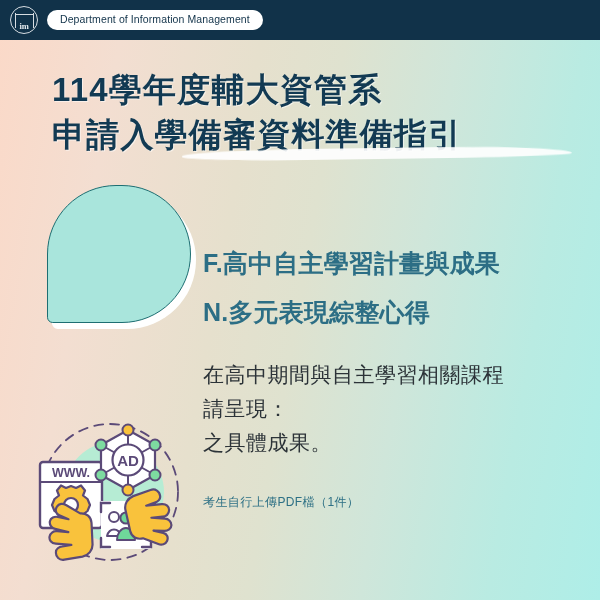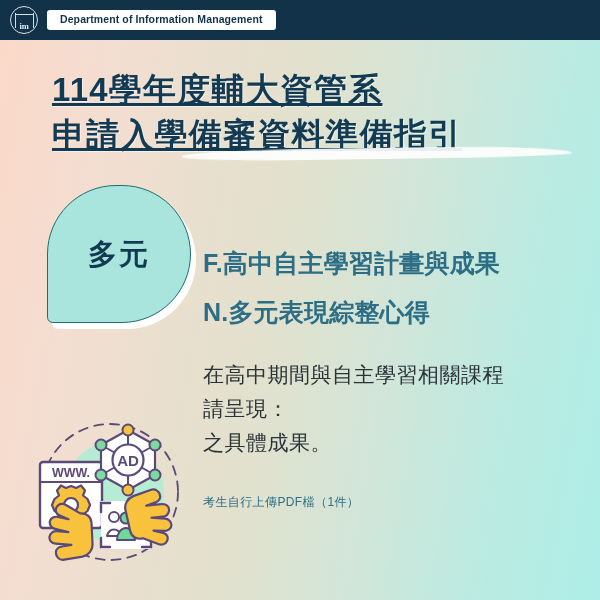--- a/index.html
+++ b/index.html
@@ -70,24 +70,24 @@
     font-weight: bold;
     color: #e8edf1;
     letter-spacing: -0.3px;
     line-height: 1;
     padding-top: 13px;
     font-family: Liberation Serif, serif;
   }
   .dept-pill {
     margin-left: 9px;
     background: #ffffff;
-    border-radius: 3px;
+    border-radius: 10px;
     padding: 4px 13px 5px 13px;
     font-size: 10.5px;
-    font-weight: bold;
+    font-weight: normal;
     color: #113249;
     letter-spacing: 0.1px;
     white-space: nowrap;
     line-height: 1.1;
   }
 
   
   .title-block {
     position: absolute;
     left: 52px;
@@ -95,21 +95,20 @@
     width: 520px;
   }
   .title-line {
     font-size: 33px;
     font-weight: bold;
     color: #123a53;
     letter-spacing: 1.2px;
     line-height: 1.35;
     text-shadow: 1px 1px 0 rgba(255,255,255,0.55);
     white-space: nowrap;
-    text-decoration: underline;
   }
   .brush {
     position: absolute;
     left: 130px;
     top: 80px;
     width: 390px;
     height: 11px;
     background: #ffffff;
     opacity: 0.92;
     border-radius: 50% 50% 50% 50% / 70% 100% 40% 60%;
@@ -214,21 +213,20 @@
     <div class="dept-pill">Department of Information Management</div>
   </div>
 
   <div class="title-block">
     <div class="title-line">114學年度輔大資管系</div>
     <div class="title-line">申請入學備審資料準備指引</div>
     <div class="brush"></div>
   </div>
 
   <div class="badge">
-    <div class="badge-text">多元</div>
   </div>
 
   <div class="items">
     <div class="item-line">F.高中自主學習計畫與成果</div>
     <div class="item-line">N.多元表現綜整心得</div>
   </div>
 
   <div class="body-block">
     <div class="body-line">在高中期間與自主學習相關課程</div>
     <div class="body-line">請呈現：</div>

